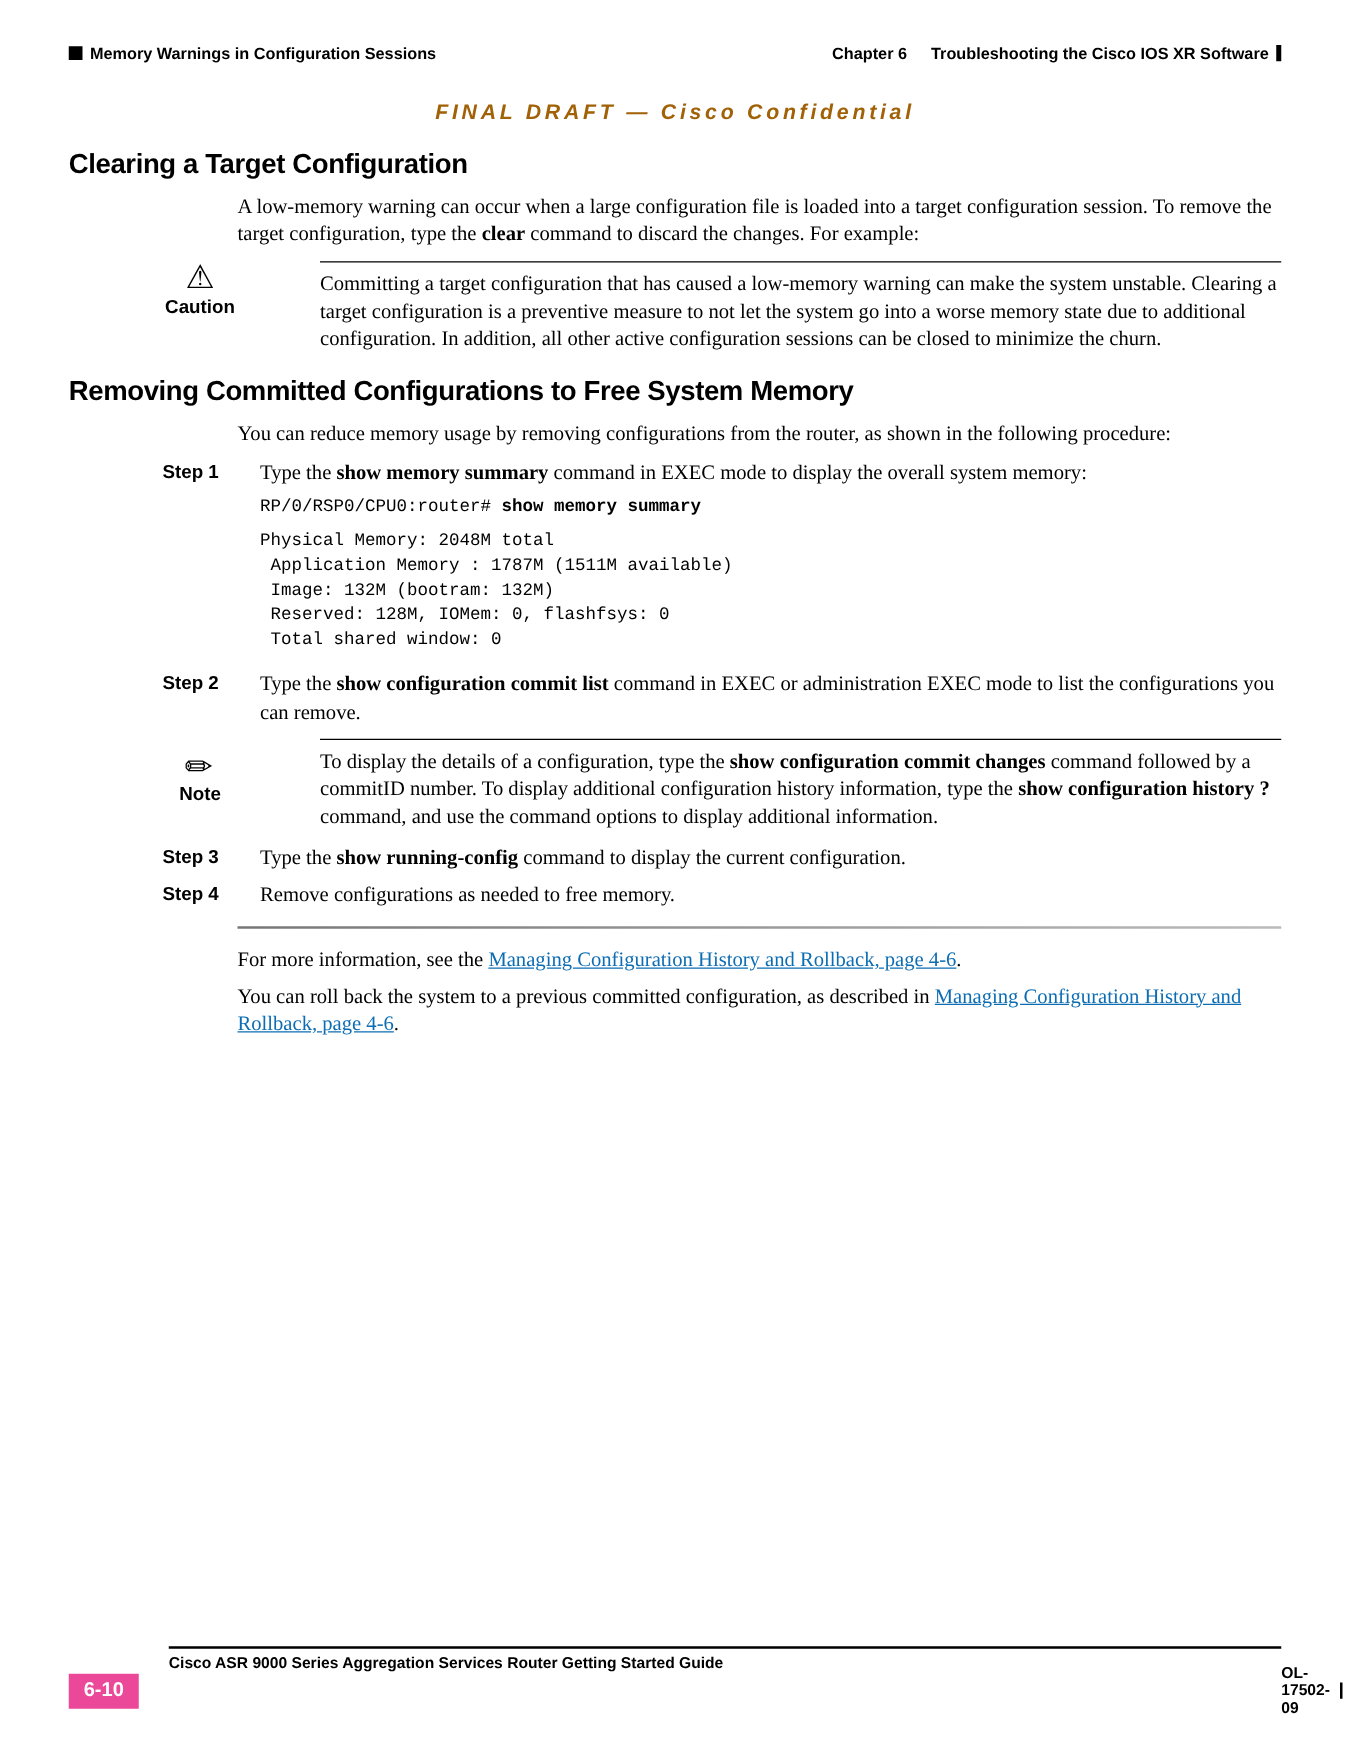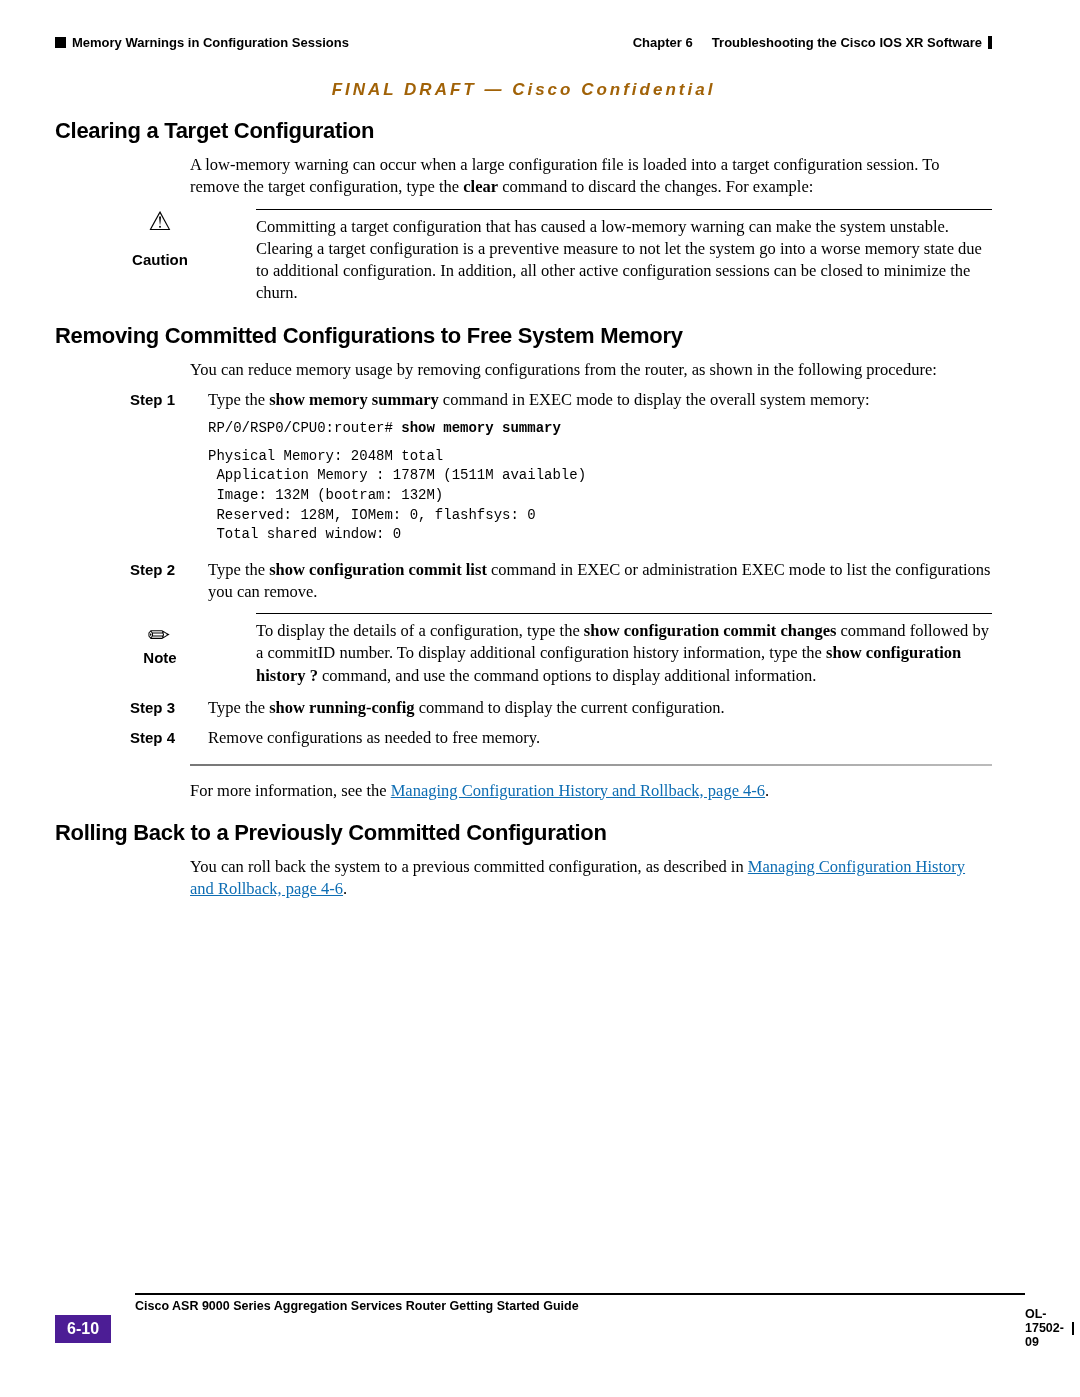--- a/index.html
+++ b/index.html
@@ -6,21 +6,21 @@
     margin: 0;
     padding: 0;
     background: #fff;
     font-family: "Times New Roman", Times, serif;
     width: 1080px;
     height: 1397px;
     position: relative;
     box-sizing: border-box;
   }
   .page {
-    padding: 35px 88px 45px 55px;
+    padding: 35px 55px 45px 55px;
     box-sizing: border-box;
     height: 100%;
     position: relative;
   }
   .header-row {
     display: flex;
     justify-content: space-between;
     align-items: center;
     font-family: Arial, Helvetica, sans-serif;
     font-size: 13px;
@@ -91,21 +91,21 @@
     font-size: 26px;
     line-height: 1;
     transform: rotate(-45deg);
     display:inline-block;
   }
   .admon-label {
     font-family: Arial, Helvetica, sans-serif;
     font-weight: bold;
     font-size: 15px;
     display: block;
-    margin-top: 16px;
+    margin-top: 2px;
   }
   .admon-body {
     flex: 1;
     font-size: 16.5px;
     line-height: 1.35;
     border-top: 1.5px solid #000;
     padding-top: 6px;
     margin-left: 48px;
   }
   .admon-left.label-only { padding-top: 10px; }
@@ -133,41 +133,41 @@
   .link { color: #0d6db3; text-decoration: underline; }
   .rule-light {
     margin: 14px 0 14px 135px;
     height: 2px;
     background: linear-gradient(90deg,#777 0%, #bbb 100%);
     border: none;
   }
   b.cmd { font-weight: bold; }
   .footer {
     position: absolute;
-    left: 55px; right: 55px; bottom: 48px;
+    left: 55px; right: 55px; bottom: 24px;
   }
   .footer-rule {
     height: 2px; background:#000; margin-bottom: 0;
   }
   .footer-row {
     display:flex; justify-content: space-between; align-items: flex-start;
     font-family: Arial, Helvetica, sans-serif;
   }
   .footer-title {
     font-weight: bold; font-size: 12.5px;
     margin-left: 80px;
     padding-top: 4px;
   }
   .footer-doc {
     font-weight: bold; font-size: 12.5px;
     padding-top: 14px;
     display:flex; align-items:center; gap:6px;
   }
   .page-no-box {
-    background:#4c1d95; color:#fff;
+    background:#ec4899; color:#fff;
     font-family: Arial, Helvetica, sans-serif;
     font-weight: bold; font-size: 16px;
     padding: 5px 12px;
     display:inline-block;
     margin-top: -2px;
   }
   .footer-left-stack { display:flex; flex-direction:column; }
 </style>
 </head>
 <body>
@@ -252,21 +252,20 @@
   </div>
 
   <hr class="rule-light">
 
   <div class="body-indent">
     <p class="body">
       <span>For more information, see the </span><span class="link">Managing Configuration History and Rollback, page 4-6</span><span>.</span>
     </p>
   </div>
 
-  <h2 class="section-title">Rolling Back to a Previously Committed Configuration</h2>
   <div class="body-indent">
     <p class="body">
       <span>You can roll back the system to a previous committed configuration, as described in </span><span class="link">Managing Configuration History and Rollback, page 4-6</span><span>.</span>
     </p>
   </div>
 
   <div class="footer">
     <div class="footer-row">
       <div class="footer-left-stack">
         <div class="footer-rule" style="width:890px; margin-left:80px;"></div>

